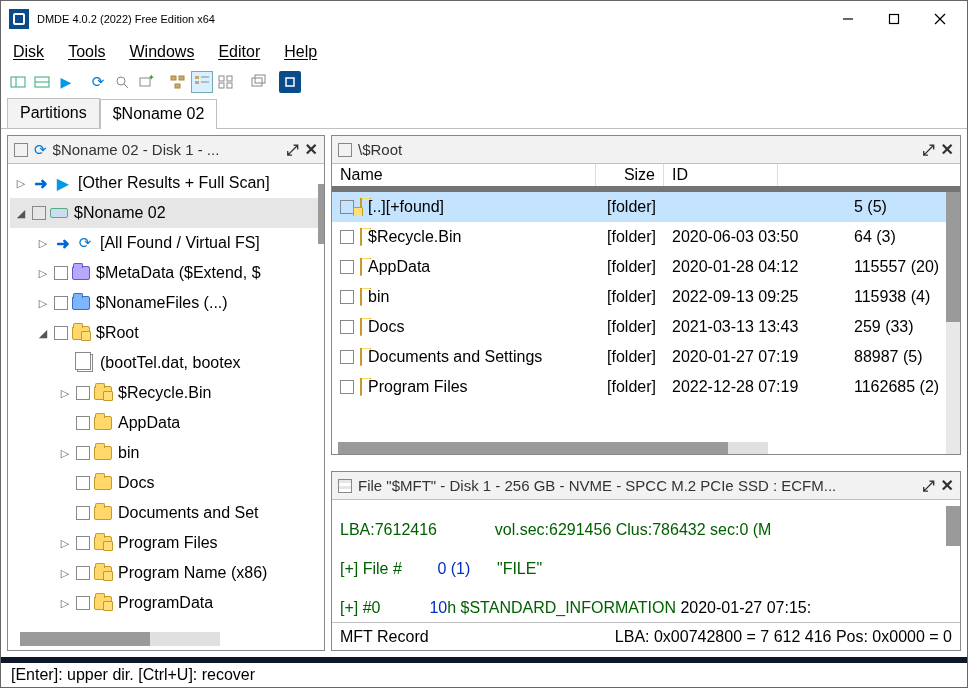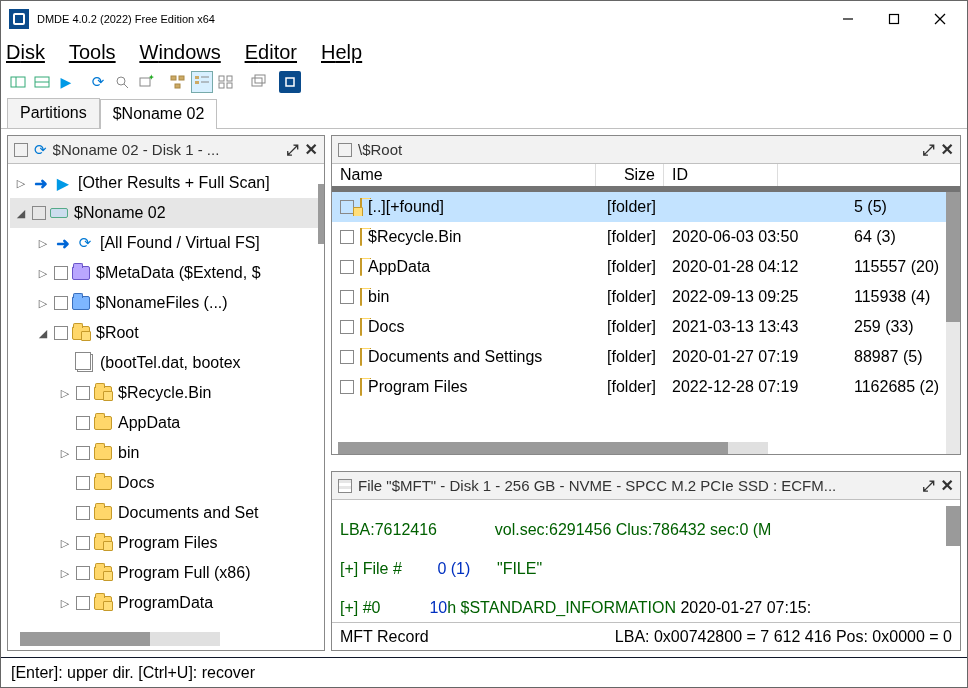--- a/index.html
+++ b/index.html
@@ -5,21 +5,21 @@
 * { box-sizing: border-box; font-family: "Segoe UI", Tahoma, sans-serif; }
 html, body { margin:0; padding:0; width:968px; height:688px; overflow:hidden; background:#fff; }
 .window { width:968px; height:688px; border:1px solid #666; display:flex; flex-direction:column; background:#fff; }
 .titlebar { height:36px; display:flex; align-items:center; padding:0 4px 0 8px; }
 .titlebar .logo { width:20px; height:20px; margin-right:8px; background:#0a4b8c; position:relative; }
 .titlebar .logo::after { content:""; position:absolute; inset:4px; border:2px solid #fff; border-radius:2px; }
 .titlebar .t-title { font-size:11px; color:#000; flex:0 0 auto; }
 .titlebar .spacer { flex:1; }
 .winbtn { width:46px; height:30px; display:flex; align-items:center; justify-content:center; }
 .winbtn svg { stroke:#000; }
-.menubar { height:30px; display:flex; align-items:center; gap:24px; padding:0 5px; font-size:20px; }
+.menubar { height:30px; display:flex; align-items:center; gap:24px; padding:0 12px; font-size:16px; }
 .menubar span { text-decoration:underline; text-underline-offset:2px; text-decoration-color:transparent; }
 .menubar span.ul { text-decoration-color:#000; }
 .menuitem { cursor:default; }
 .menuitem::first-letter { text-decoration:underline; }
 .toolbar { height:30px; display:flex; align-items:center; gap:2px; padding:0 6px; }
 .tbtn { width:22px; height:22px; border:1px solid transparent; display:flex; align-items:center; justify-content:center; font-size:14px; }
 .tbtn.sep { width:6px; }
 .tbtn.active { border:1px solid #7aa; background:#d8f0ff; }
 .tabstrip { height:32px; display:flex; align-items:flex-end; padding:0 6px; border-bottom:1px solid #c0c0c0; }
 .tab { padding:5px 12px 6px; border:1px solid #c0c0c0; border-bottom:none; margin-right:0; font-size:16px; background:#fff; position:relative; top:1px;margin-top:10px; }
@@ -55,21 +55,21 @@
 .vscroll .thumb { position:absolute; top:0; left:0; right:0; height:130px; background:#9a9a9a; }
 .hscroll2 { position:absolute; left:6px; bottom:0; height:12px; width:430px; background:#e0e0e0; }
 .hscroll2 .thumb { position:absolute; left:0; top:0; height:100%; width:390px; background:#9a9a9a; }
 .mftpane { height:180px; border:1px solid #888; display:flex; flex-direction:column; }
 .mftbody { flex:1; font-family:Consolas, monospace; font-size:16px; padding:2px 8px; color:#006000; position:relative; overflow:hidden; white-space:pre; }
 .mftbody .l { height:20px; }
 .mftbody .blue { color:#0030c0; }
 .mftbody .black { color:#000; }
 .mftfooter { height:28px; border-top:1px solid #c0c0c0; display:flex; align-items:center; padding:0 8px; font-size:16px; }
 .mftfooter .hspacer { flex:1; }
-.statusbar { height:30px; border-top:1px solid #0f172a; display:flex; align-items:center; padding:0 10px; font-size:16px; }
+.statusbar { height:30px; border-top:6px solid #0f172a; display:flex; align-items:center; padding:0 10px; font-size:16px; }
 
 .fld { width:18px; height:14px; background:#ffd76a; border:1px solid #c69a2a; border-radius:2px; position:relative; }
 .fld::before { content:""; position:absolute; top:-4px; left:0; width:8px; height:4px; background:#ffd76a; border:1px solid #c69a2a; border-bottom:none; border-radius:2px 2px 0 0; }
 .fld.sp::after { content:""; position:absolute; right:-2px; bottom:-2px; width:8px; height:8px; background:#ffde7a; border:1px solid #c69a2a; border-radius:1px; }
 .fld.blue { background:#7db6ff; border-color:#3a6fbd; }
 .fld.blue::before { background:#7db6ff; border-color:#3a6fbd; }
 .fld.purple { background:#b9a6ff; border-color:#6a55c9; }
 .fld.purple::before { background:#b9a6ff; border-color:#6a55c9; }
 .disk { width:18px; height:10px; background:#cde; border:1px solid #5a8; border-radius:2px; }
 .arrow-blue { color:#0066d6; font-weight:bold; }
@@ -297,21 +297,21 @@
                 <span class="fld sp"></span>
               </span>
               <span class="lbl">Program Files</span>
             </div>
           <div class="trow ind2">
               <span class="exp">▷</span>
               <span class="cb"></span>
               <span class="ic">
                 <span class="fld sp"></span>
               </span>
-              <span class="lbl">Program Full (x86)</span>
+              <span class="lbl">Program Name (x86)</span>
             </div>
           <div class="trow ind2">
               <span class="exp">▷</span>
               <span class="cb"></span>
               <span class="ic">
                 <span class="fld sp"></span>
               </span>
               <span class="lbl">ProgramData</span>
             </div>
         </div>

